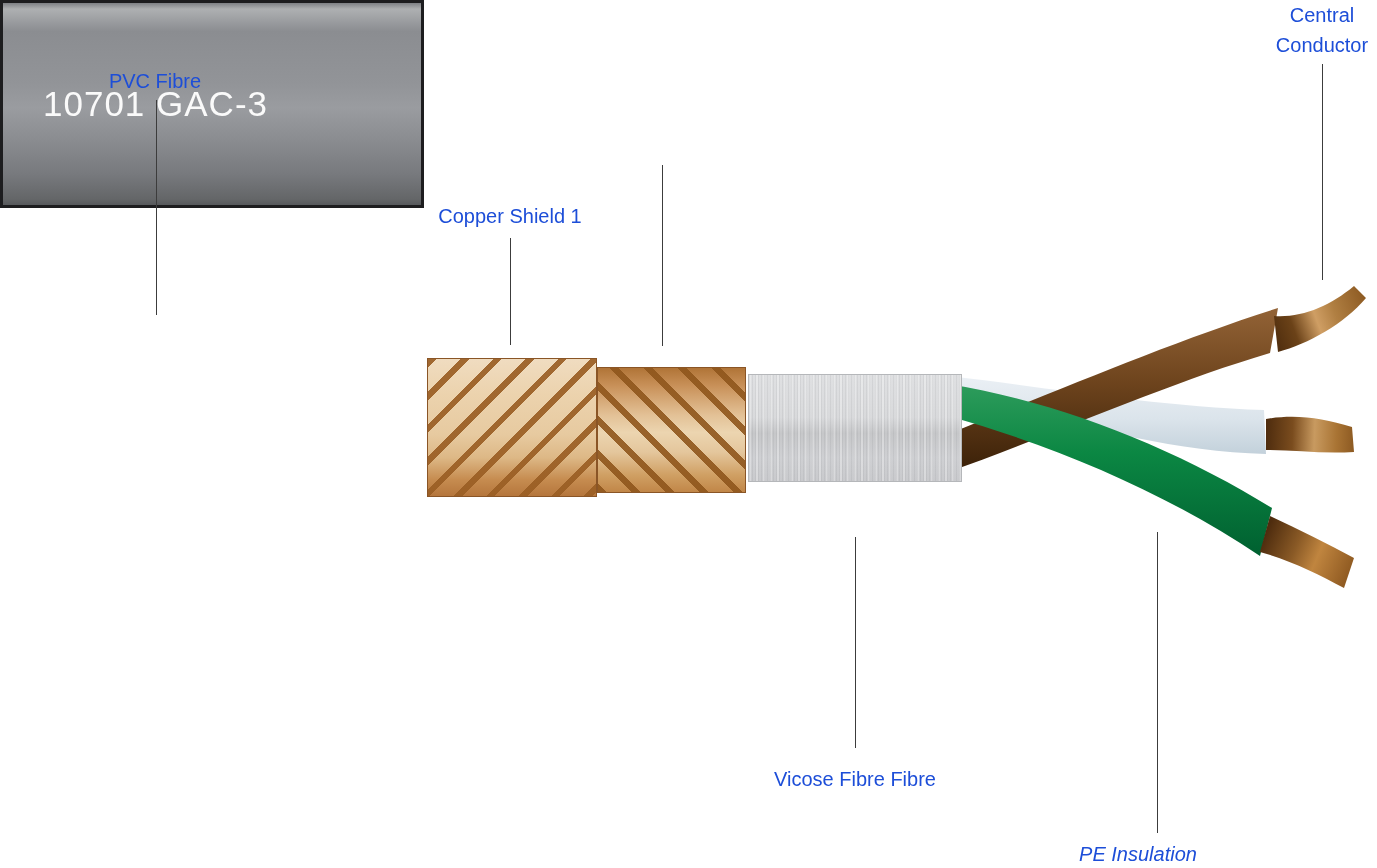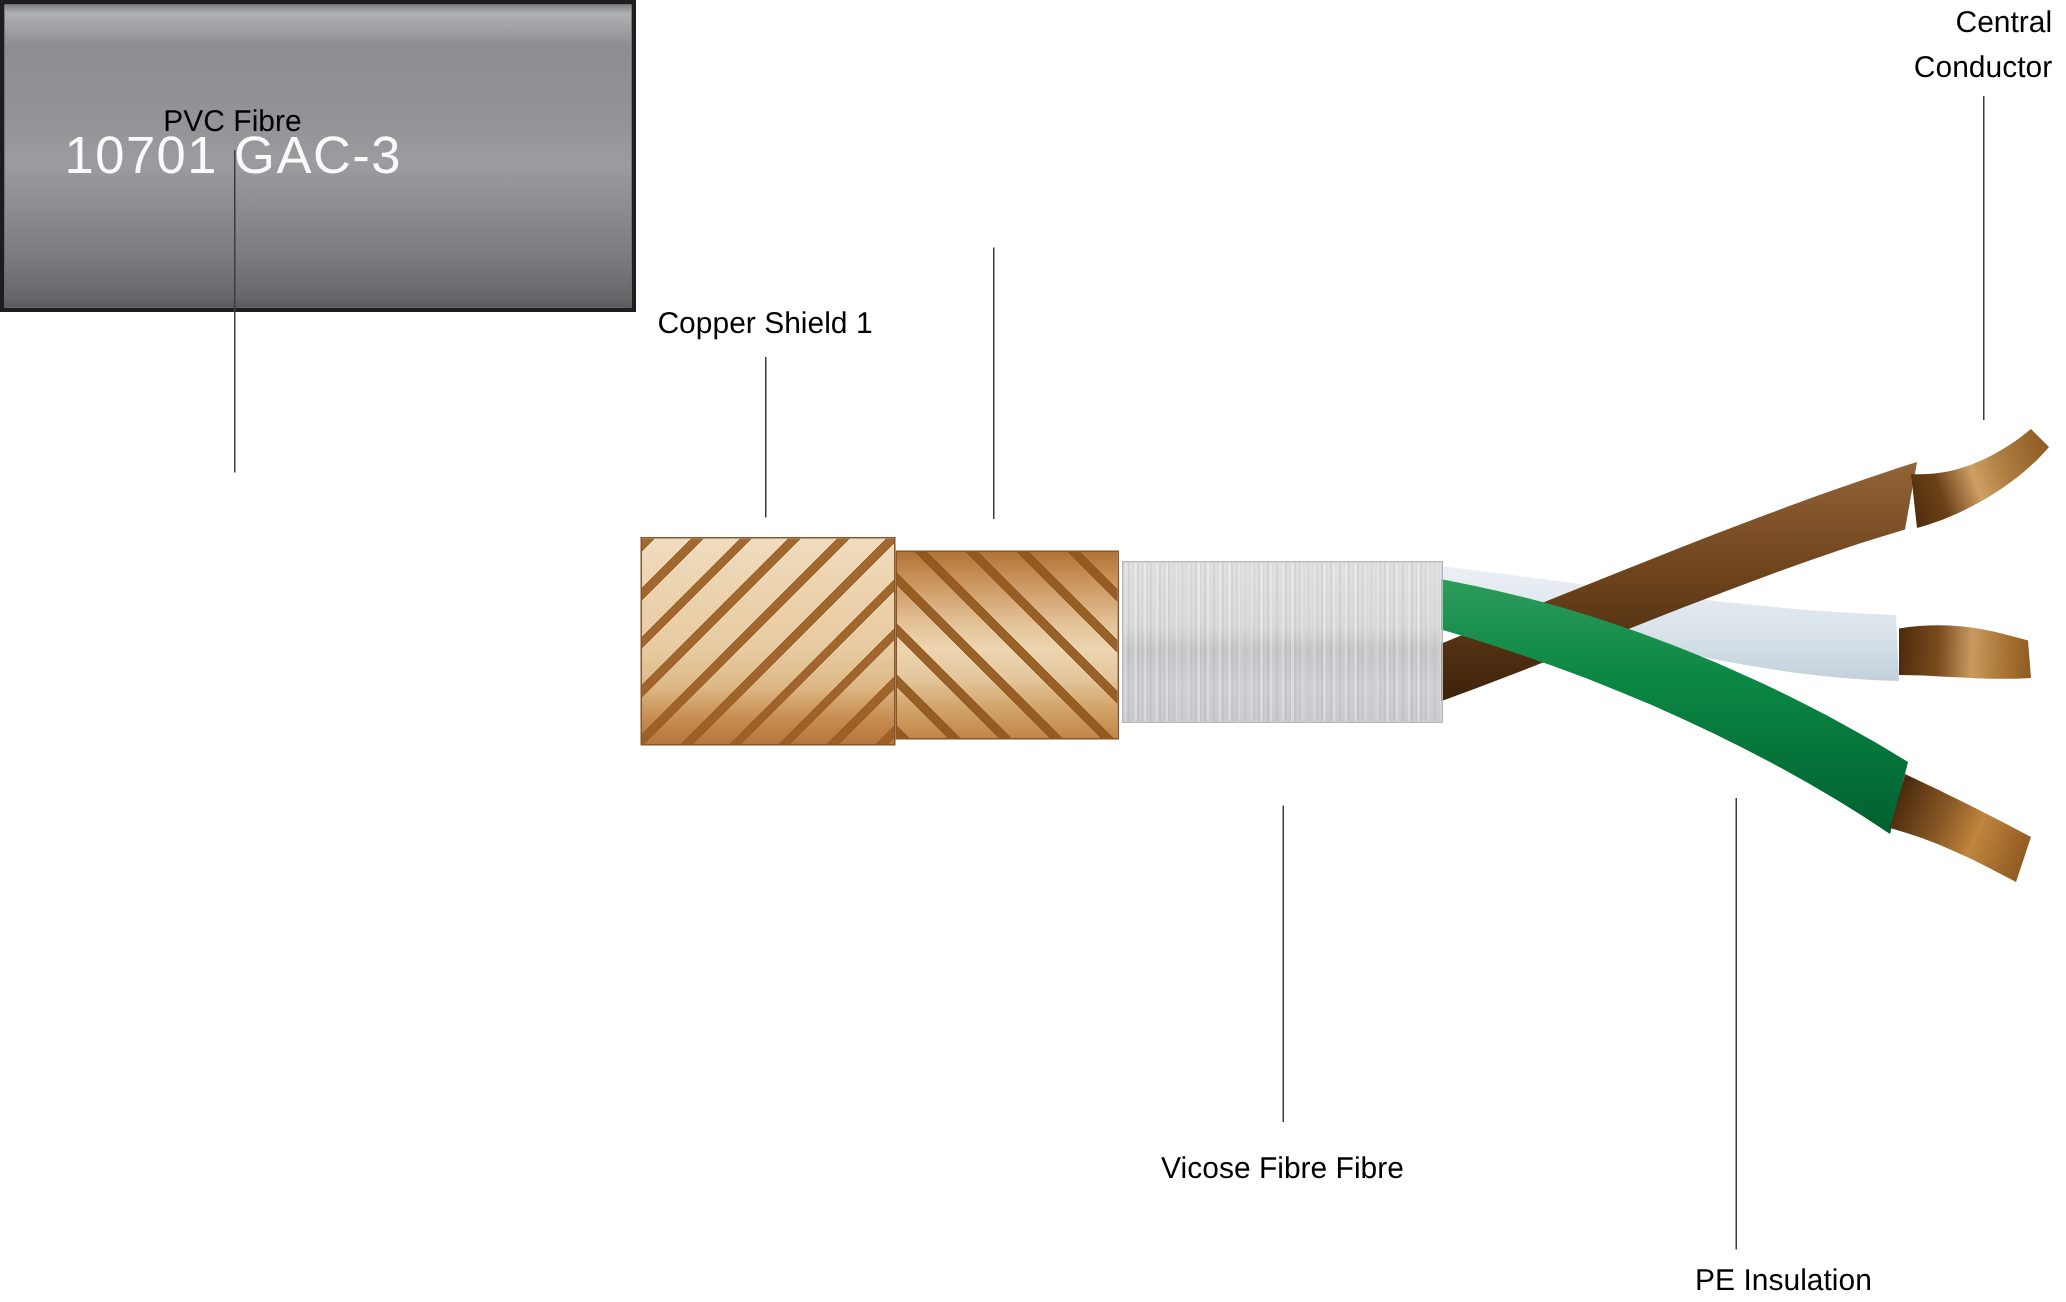--- a/index.html
+++ b/index.html
@@ -9,24 +9,24 @@
     background:#ffffff;
     overflow:hidden;
     font-family:"Liberation Sans", sans-serif;
     color:#1c1c1c;
   }
   .label{
     position:absolute;
     z-index:3;
     font-size:20px;
     line-height:30px;
-    text-align:right;
+    text-align:center;
     white-space:nowrap;
     transform:translateX(-50%);
-    color:#000000;
+    color:#1d4ed8;
   }
   .leader{
     position:absolute;
     z-index:3;
     width:1px;
     background:#3c3c3c;
   }
   .part{position:absolute;z-index:2;box-sizing:border-box;}
 
   #jacket{
@@ -144,15 +144,15 @@
 
   <div class="label" style="left:510px;top:201px;">Copper Shield 1</div>
 
   <div class="label" style="left:1322px;top:0px;">
     <div>Central</div>
     <div>Conductor</div>
   </div>
 
   <div class="label" style="left:855px;top:764px;">Vicose Fibre Fibre</div>
 
-  <div class="label" style="left:1189px;top:839px;">PE Insulation</div>
+  <div class="label" style="left:1138px;top:839px;font-style:italic;">PE Insulation</div>
 
 </div>
 
 </body></html>

